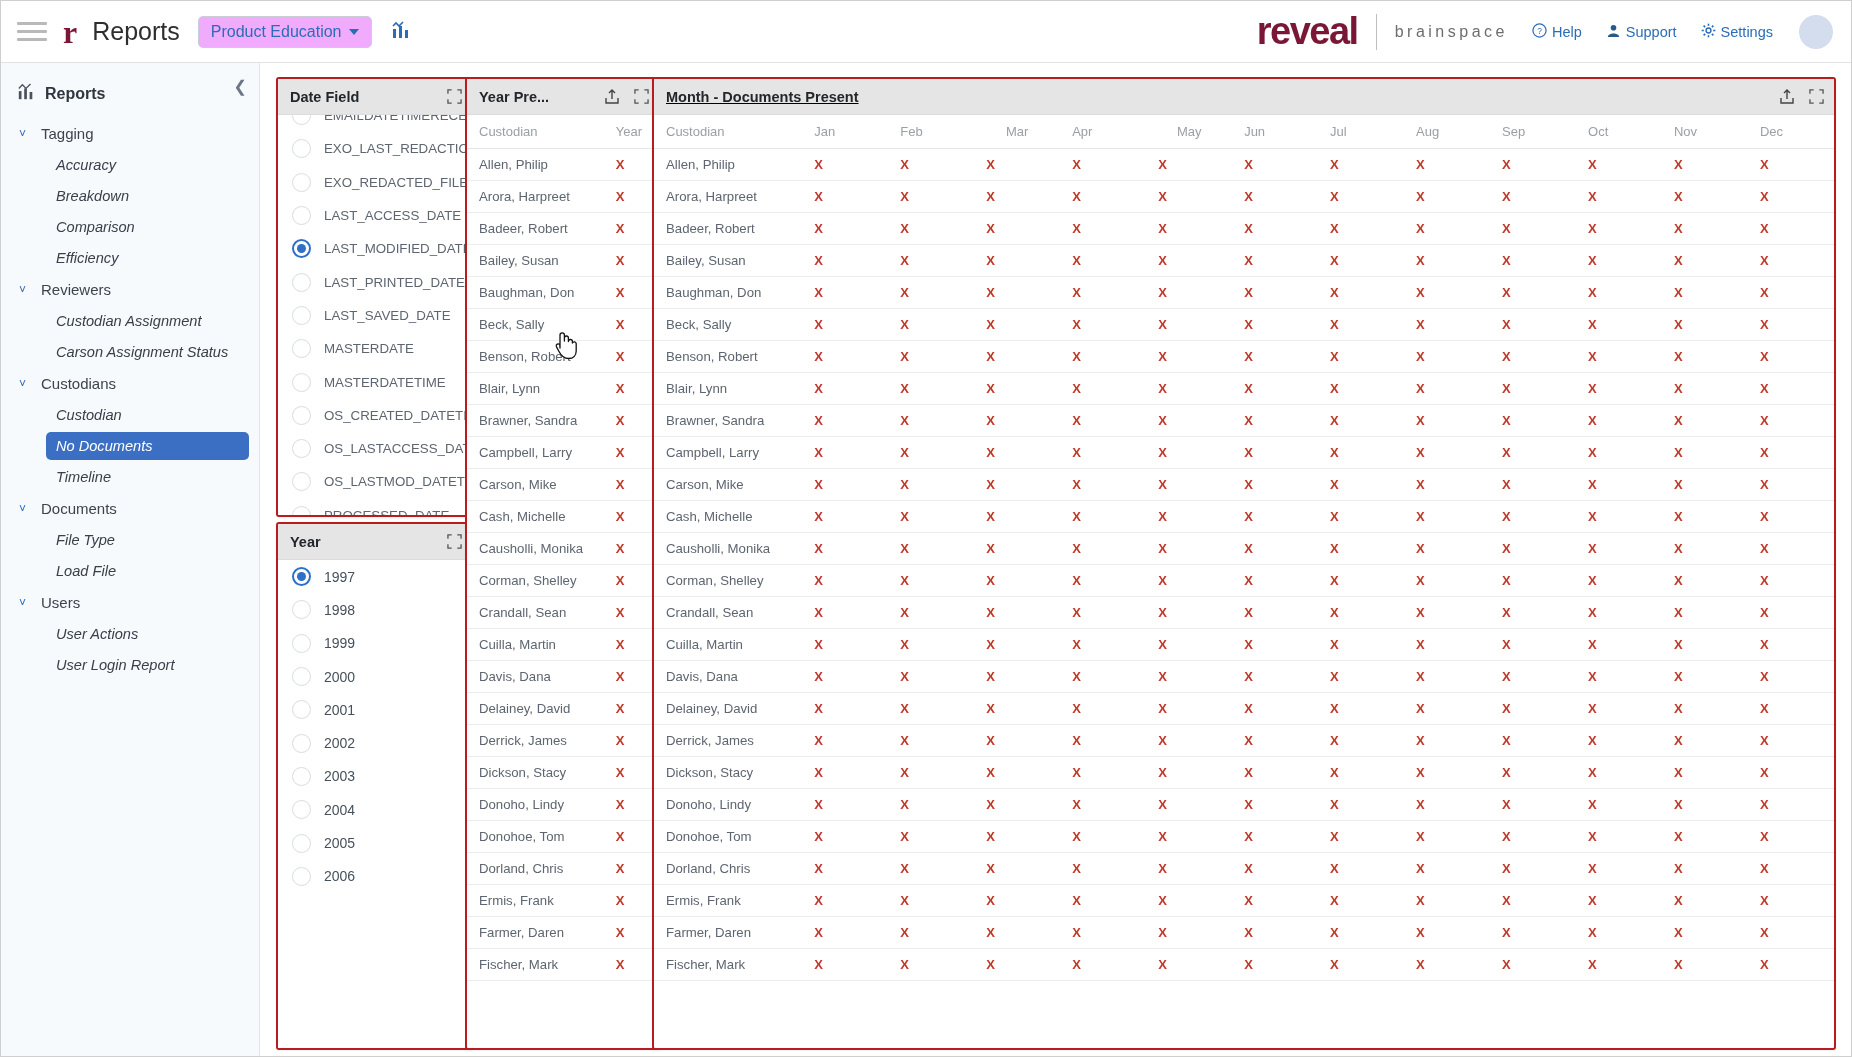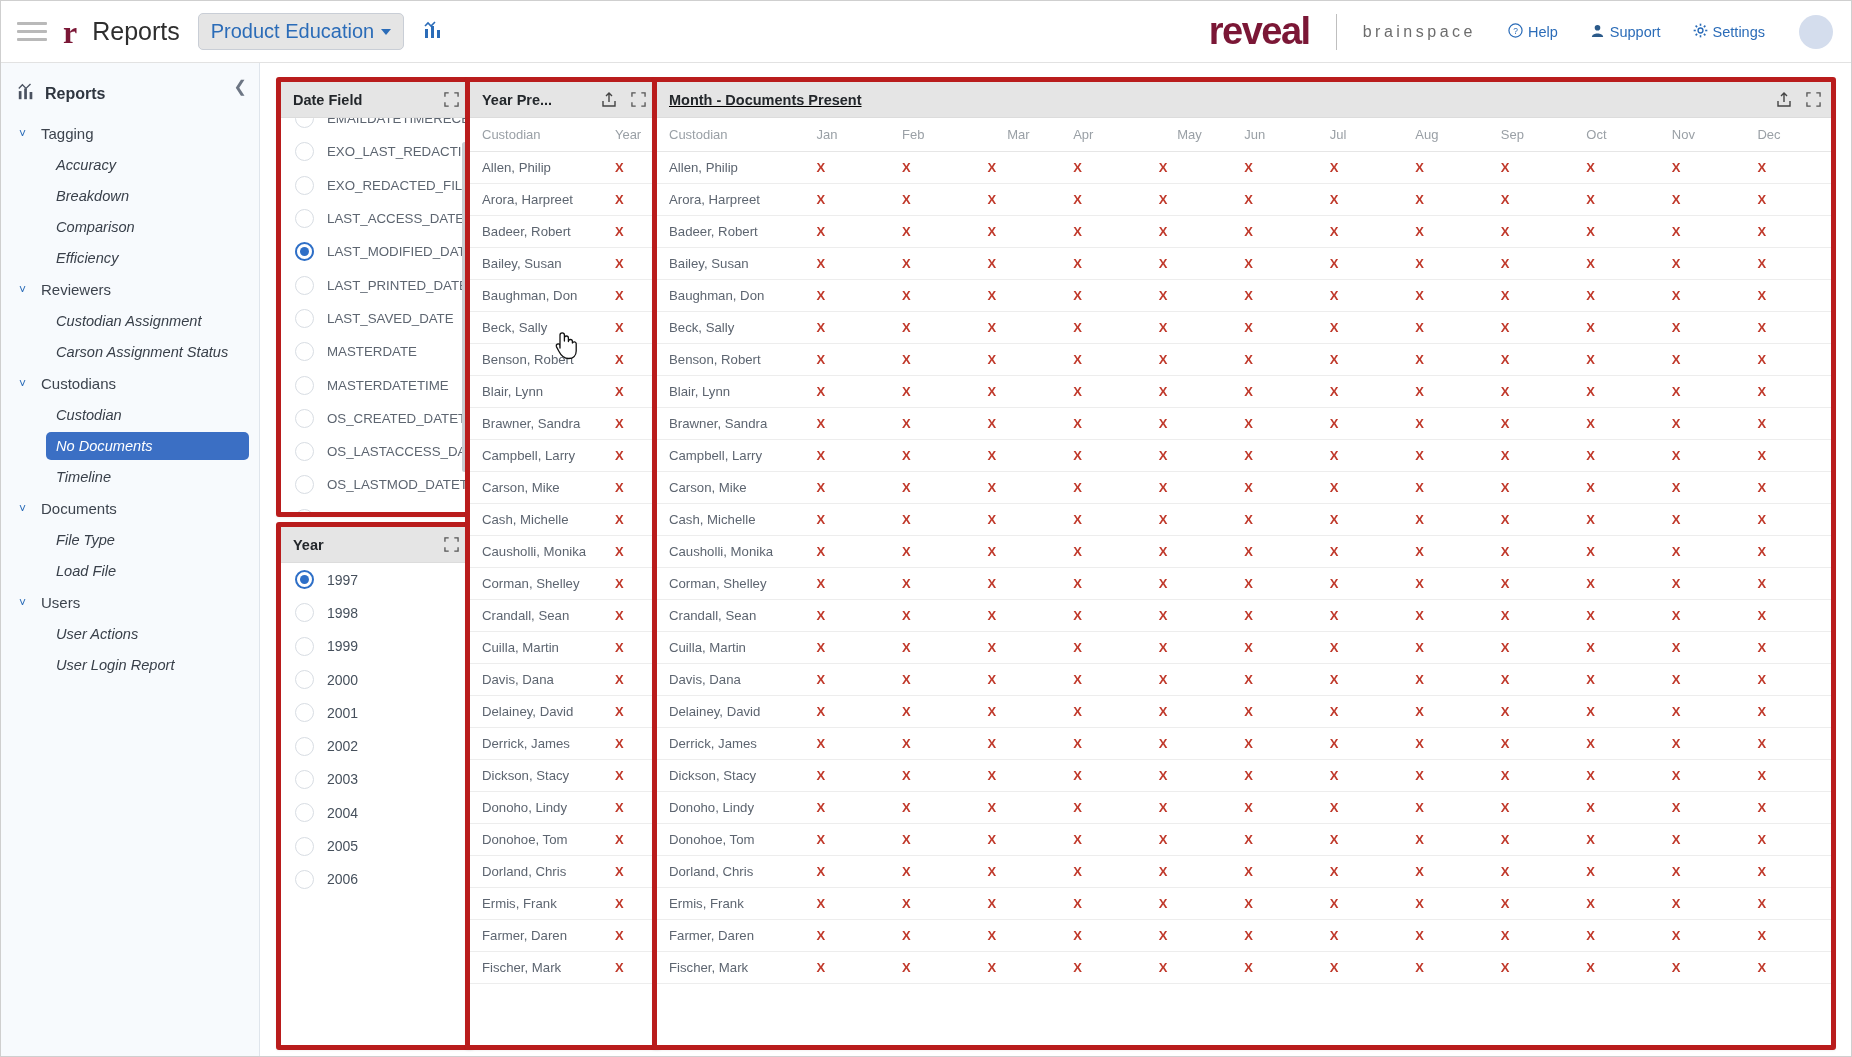--- a/index.html
+++ b/index.html
@@ -36,27 +36,27 @@
     font-family: "Liberation Serif", serif;
     font-weight: bold; font-size: 32px; color: #7b1736;
     line-height: 1; letter-spacing: -1px;
   }
   .app-title {
     margin-left: 16px; font-size: 25px; color: #2e2e2e; font-weight: 400;
   }
   .proj-select {
     margin-left: 18px;
     border: 1px solid #c9ced6; border-radius: 5px;
-    padding: 6px 12px; font-size: 20px; color: #2b6cb8;
-    background: #e5e5e5; cursor: pointer; display:flex; align-items:center; gap:7px;
+    padding: 6px 12px; font-size: 16px; color: #2b6cb8;
+    background: #f0abfc; cursor: pointer; display:flex; align-items:center; gap:7px;
   }
   .caret { width:0;height:0;border-left:5px solid transparent;border-right:5px solid transparent;border-top:6px solid #2b6cb8; }
   .chart-ico { margin-left: 18px; cursor: pointer; }
   .topbar-right {
-    margin-left: auto; display: flex; align-items: center; gap: 12px; padding-right: 18px; text-align: center;
+    margin-left: auto; display: flex; align-items: center; gap: 4px; padding-right: 18px; text-align: center;
   }
   .logo-reveal {
     font-family: "Liberation Sans", sans-serif;
     font-weight: bold; font-size: 38px; color: #7b1736; letter-spacing: -1.5px;
   }
   .logo-div { width:1px; height: 36px; background:#bfbfbf; margin: 0 14px; }
   .logo-brainspace {
     font-size: 16px; color:#6d6d6d; letter-spacing: 3.5px;
   }
   .hlink {
@@ -90,21 +90,21 @@
     margin: 3px 10px 3px 45px; padding: 6px 10px;
     font-size: 14.6px; color:#39404a; border-radius:5px; cursor:pointer;font-style:italic;
   }
   .leaf.active { background:#3b6fc4; color:#ffffff; }
 
   
   .main { position:absolute; left:259px; top:62px; right:0; bottom:0; background:#ffffff; padding: 12px 0 0 12px;}
 
   .panel {
     position:absolute; background:#ffffff;
-    border:5px solid #b91c1c; border-radius:3px;
+    border:2px solid #b91c1c; border-radius:3px;
     box-shadow: 0 1px 2px rgba(0,0,0,0.05);
     overflow: hidden;
   }
   .panel-head {
     height: 36px; background:#e5e5e5; border-bottom:1px solid #dcdcdc;
     display:flex; align-items:center; padding: 0 10px 0 12px;
   }
   .panel-title { font-size:14.5px; font-weight:bold; color:#23272b; white-space:nowrap; }
   .panel-acts { margin-left:auto; display:flex; align-items:center; gap:14px; }
   .ico-btn { cursor:pointer; color:#444; display:flex; align-items:center; }

